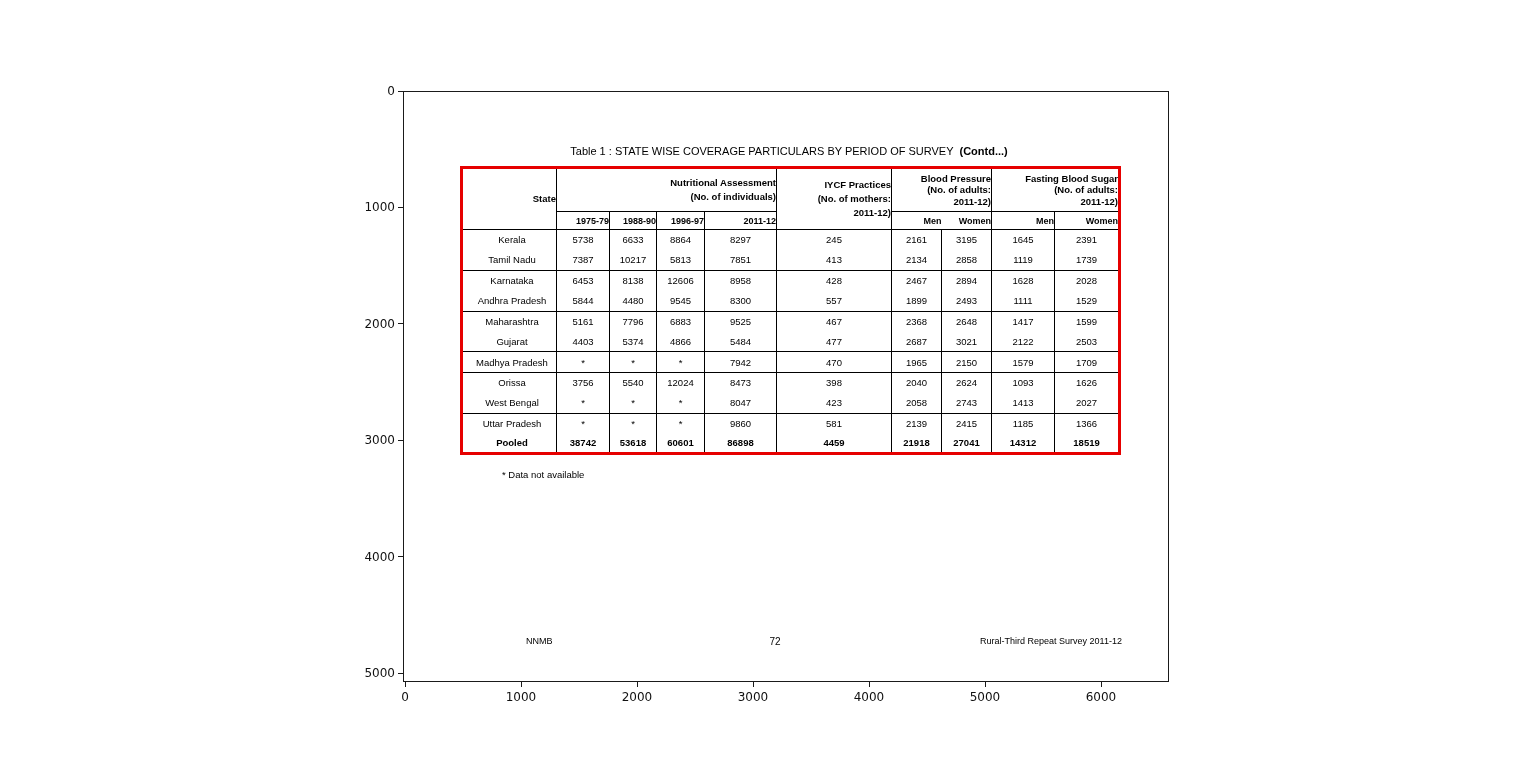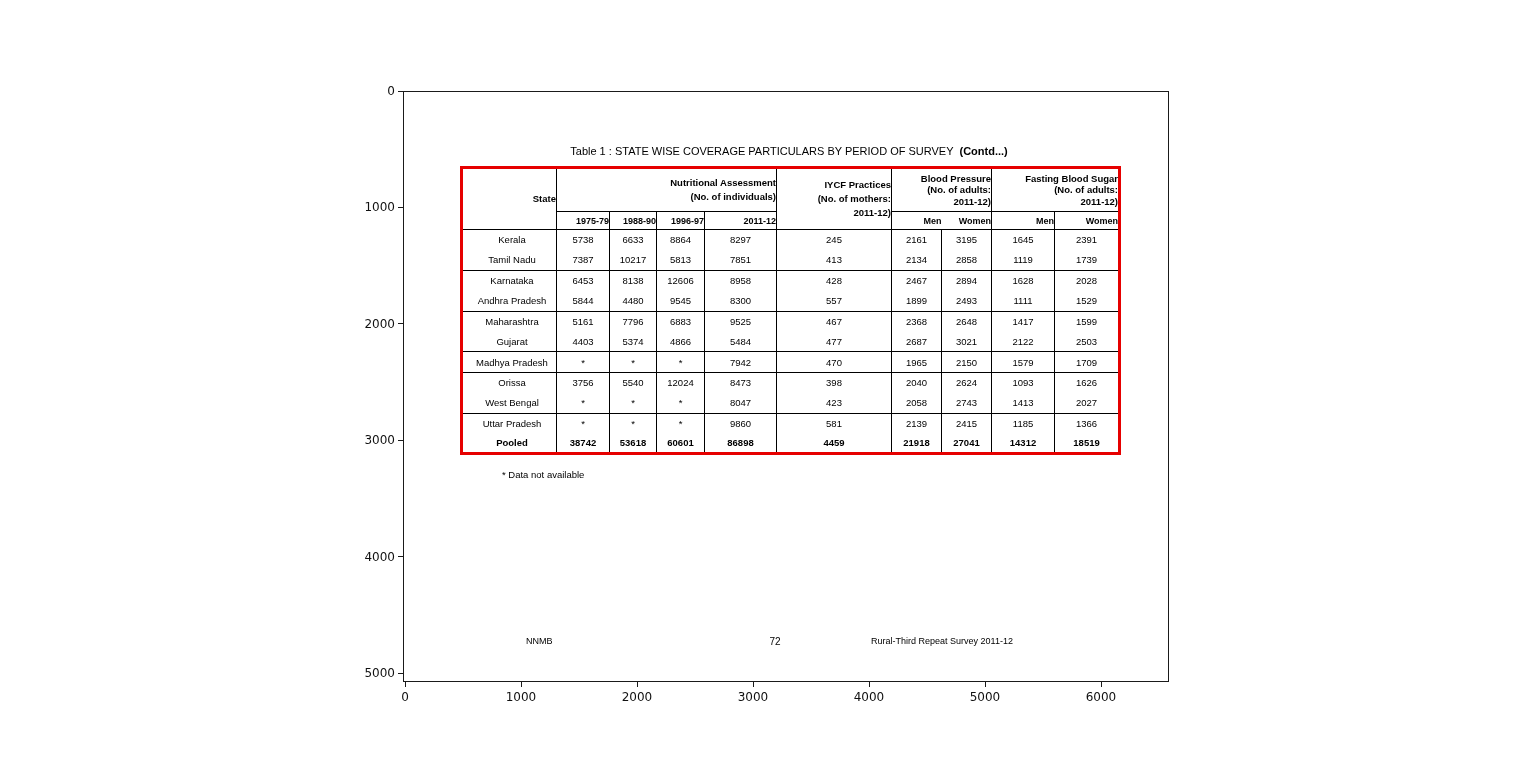--- a/index.html
+++ b/index.html
@@ -45,21 +45,21 @@
   table.coverage td { height: 20.4px; font-size: 9.5px; }
   td.state { text-align: left; padding-left: 5px; }
   td.bp-men { border-right: none; }
   td.bp-women { border-left: none; }
   tr.group-start td { border-top: 1px solid #000; }
   tr.bold-row td { font-weight: bold; }
 
   .doc-footnote { position: absolute; left: 487px; top: 469px; font-size: 9.5px; color: #000; margin-left: 15px; }
   .doc-footer-left  { position: absolute; left: 478px;  top: 636px; font-size: 9px; color: #000; margin-left: 48px; }
   .doc-footer-center{ position: absolute; left: 740px;  top: 636px; width: 70px; text-align: center; font-size: 10px; color: #000; }
-  .doc-footer-right { position: absolute; left: 871px;  top: 636px; width: 200px; text-align: left; font-size: 9px; color: #000; }
+  .doc-footer-right { position: absolute; left: 951px;  top: 636px; width: 200px; text-align: center; font-size: 9px; color: #000; }
 </style>
 </head>
 <body>
 
 <div class="figure">
 
   <div class="axes"></div>
   <div id="yticks">
       <div class="tick-label ytick-label" style="left: 335px; top: 84px;">0</div>
       <div class="tick-mark" style="left: 398px; top: 90.5px; width: 5px; height: 1px;"></div>

